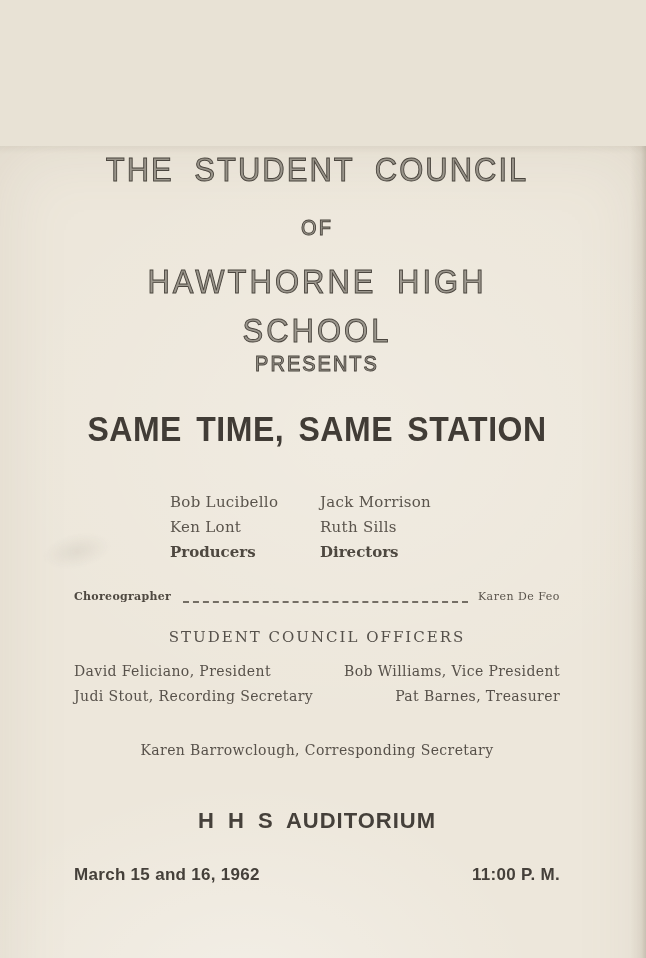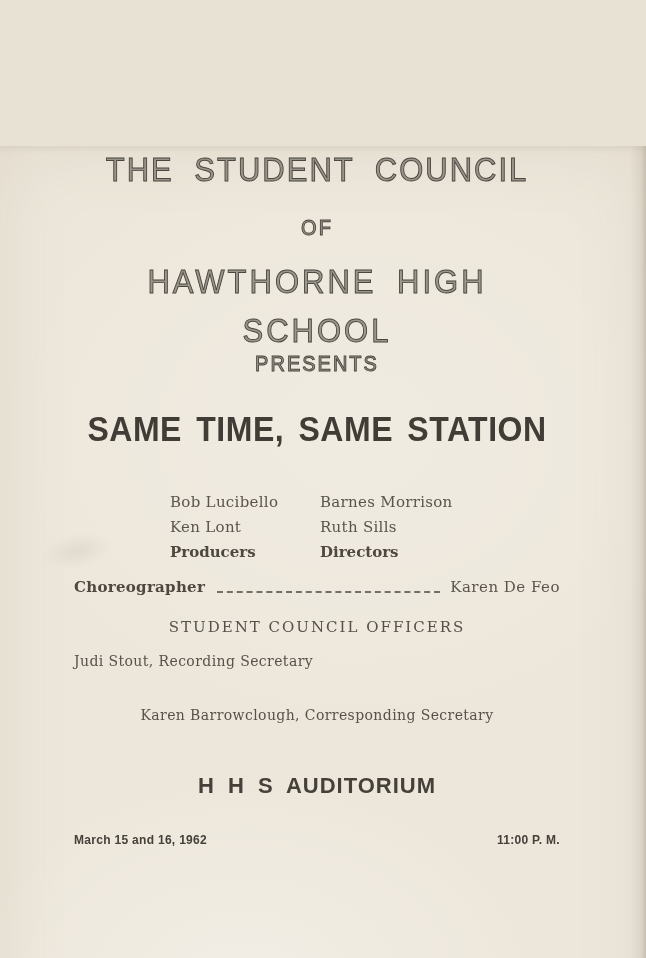--- a/index.html
+++ b/index.html
@@ -74,24 +74,24 @@
   .credits .col { text-align: left; }
   .credits .name { line-height: 25px; letter-spacing: 0.3px; }
   .credits .role {
     line-height: 25px;
     font-weight: bold;
     color: #4e4840;
     width: 115px;
   }
 
   .choreo-row {
-    margin-top: 12px;
+    margin-top: 22px;
     display: flex;
     align-items: baseline;
-    font-size: 15px;
+    font-size: 11px;
     line-height: 20px;
   }
   .choreo-label { font-weight: bold; color: #4e4840; letter-spacing: 0.3px; }
   .choreo-leader {
     flex: 1 1 auto;
     align-self: flex-end;
     height: 0;
     margin: 0 10px 4px 12px;
     border-bottom: 2px dashed rgba(85,79,70,0.80);
   }
@@ -121,21 +121,21 @@
     letter-spacing: 1px; word-spacing: 6px;
     color: #45403a;
   }
   .footer-row {
     margin-top: 28px;
     display: flex;
     justify-content: space-between;
     align-items: flex-start;
     font-family: "Liberation Sans", sans-serif;
     font-weight: bold;
-    font-size: 12px; line-height: 26px;
+    font-size: 17px; line-height: 26px;
     letter-spacing: 0.3px;
     color: #45403a;
   }
 </style>
 </head>
 <body>
 
 <div class="paper">
   <div class="smudge"></div>
 
@@ -146,37 +146,42 @@
 
   <div class="center show-title">SAME TIME, SAME STATION</div>
 
   <div class="credits">
     <div class="col">
       <div class="name">Bob Lucibello</div>
       <div class="name">Ken Lont</div>
       <div class="role">Producers</div>
     </div>
     <div class="col">
-      <div class="name">Barnes Morrison</div>
+      <div class="name">Jack Morrison</div>
       <div class="name">Ruth Sills</div>
       <div class="role">Directors</div>
     </div>
   </div>
 
   <div class="choreo-row">
     <span class="choreo-label">Choreographer</span>
     <span class="choreo-leader"></span>
     <span class="choreo-name">Karen De Feo</span>
   </div>
 
   <div class="center officers-heading">STUDENT COUNCIL OFFICERS</div>
 
   <div class="officers">
     <div class="officer-row">
+      <span>David Feliciano, President</span>
+      <span>Bob Williams, Vice President</span>
+    </div>
+    <div class="officer-row">
       <span>Judi Stout, Recording Secretary</span>
+      <span>Pat Barnes, Treasurer</span>
     </div>
     <div class="center officer-centered">Karen Barrowclough, Corresponding Secretary</div>
   </div>
 
   <div class="center venue">H H S AUDITORIUM</div>
 
   <div class="footer-row">
     <span>March 15 and 16, 1962</span>
     <span>11:00 P. M.</span>
   </div>

